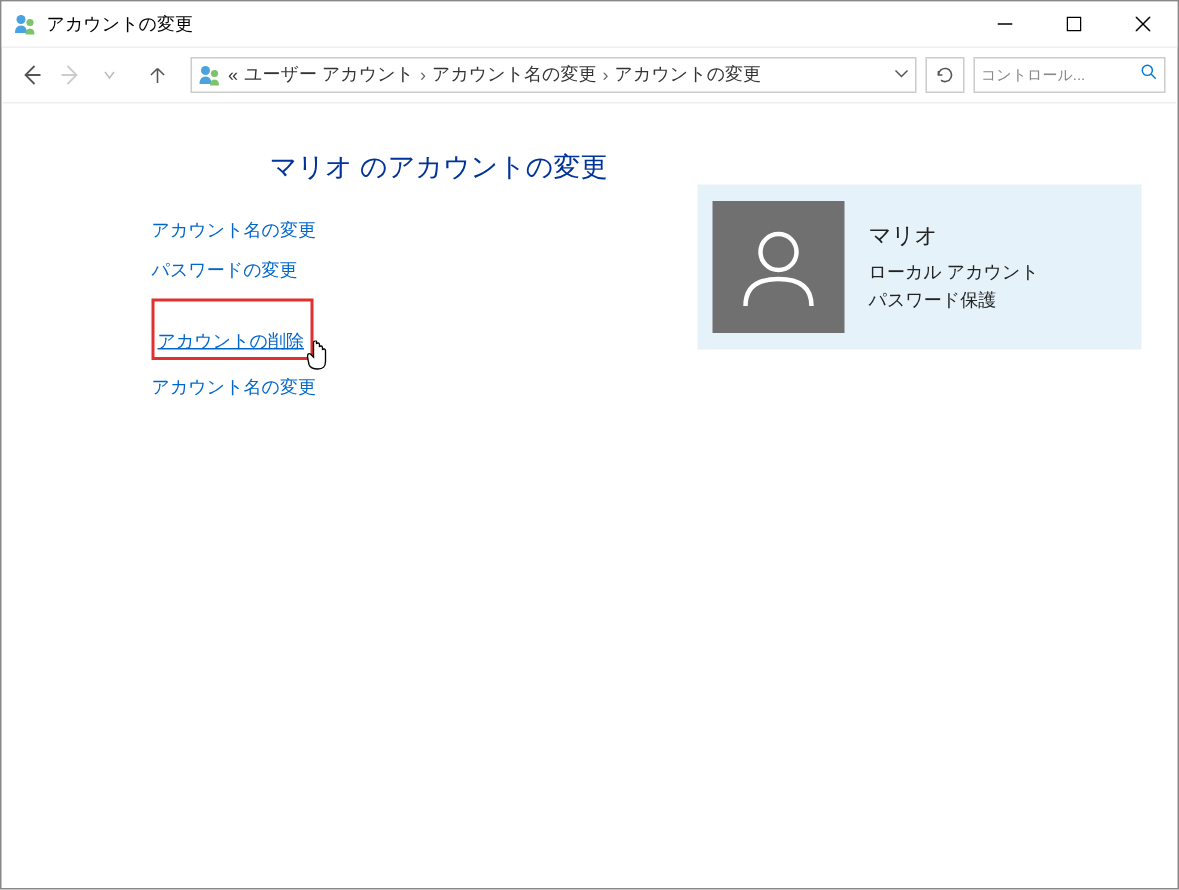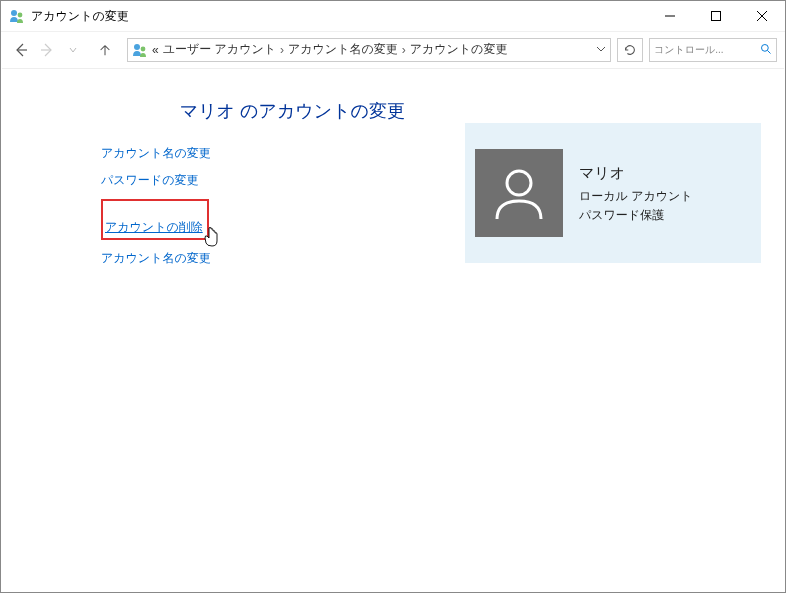--- a/index.html
+++ b/index.html
@@ -29,21 +29,21 @@
     
     .content { padding: 32px 24px 0 100px; display: flex; gap: 60px; }
     .left-col { width: 310px; text-align: right; }
     .page-heading { color: #003399; font-size: 18px; font-weight: normal; margin-bottom: 22px; }
     .link-list { display: flex; flex-direction: column; gap: 10px; align-items: flex-start; }
     .link-list a { color: #0066cc; font-size: 12px; text-decoration: none; }
     .link-highlighted { border: 2px solid #e03030; padding: 18px 4px 2px 2px; text-decoration: underline !important; position: relative; }
     .cursor { position: absolute; right: -14px; bottom: -12px; }
 
     .right-col { padding-top: 24px; }
-    .account-card { width: 296px; height: 140px; background: #e6f2f9; display: flex; align-items: center; padding: 10px 16px 10px 10px; gap: 16px; }
+    .account-card { width: 296px; height: 110px; background: #e6f2f9; display: flex; align-items: center; padding: 10px 16px 10px 10px; gap: 16px; }
     .avatar { width: 88px; height: 88px; background: #707070; display: flex; align-items: center; justify-content: center; }
     .account-info { font-size: 12px; color: #222; line-height: 1.6; }
     .account-name { font-size: 15px; margin-bottom: 2px; }
 
     .line { border-top: 1px solid #eee; position: absolute; left: 1px; right: 1px; top: 67px; }
   </style>
 </head>
 <body>
 
 <div class="titlebar">

